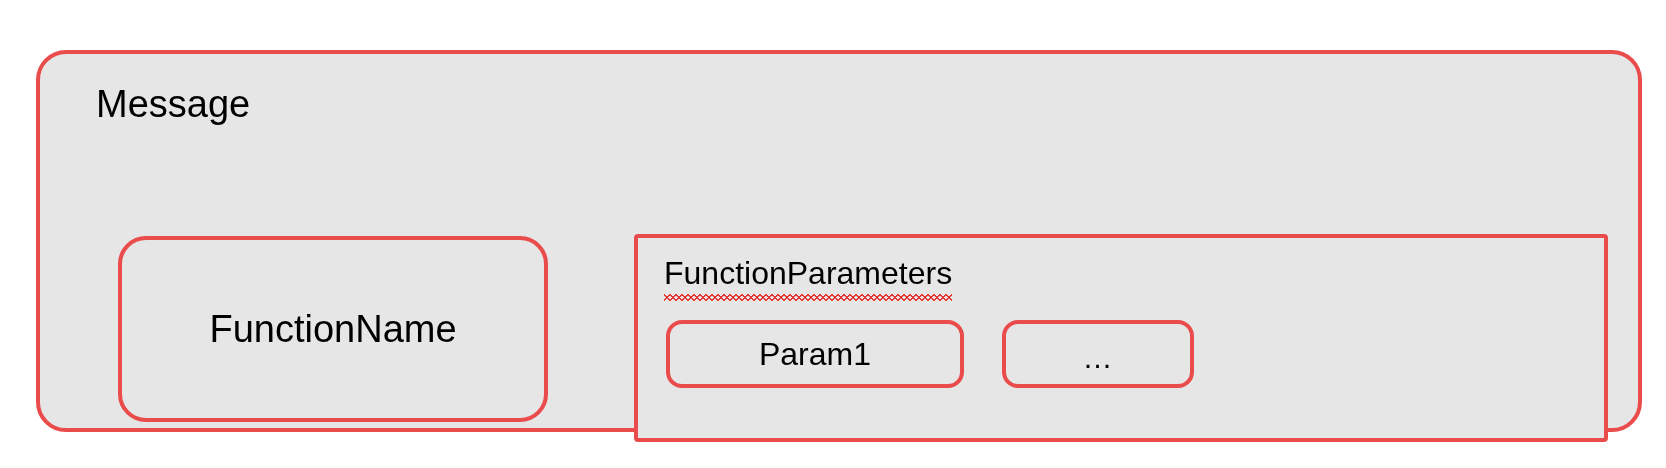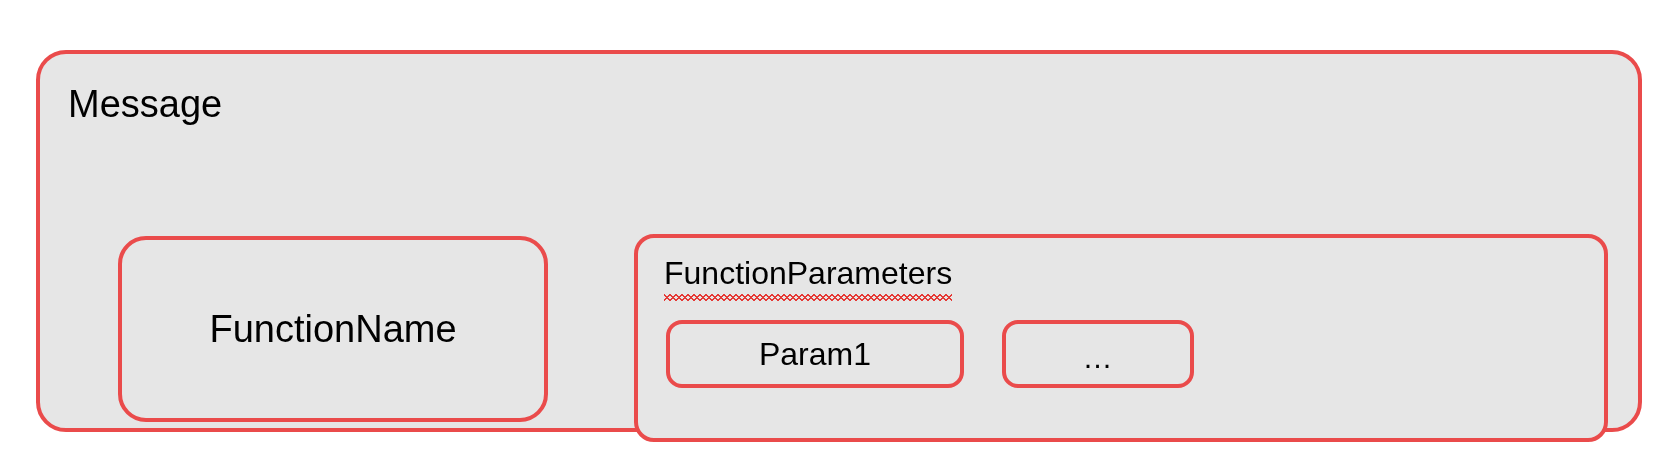--- a/index.html
+++ b/index.html
@@ -31,21 +31,21 @@
   
   #message-box {
     left: 36px;
     top: 50px;
     width: 1606px;
     height: 382px;
     border-radius: 30px;
   }
   #message-label {
     position: absolute;
-    left: 28px;
+    left: 56px;
     top: 28px;
     font-size: 38px;
     line-height: 44px;
     color: #000000;
     white-space: nowrap;
   }
 
   
   #function-name-box {
     left: 78px;
@@ -66,21 +66,21 @@
     color: #000000;
     white-space: nowrap;
   }
 
   
   #function-parameters-box {
     left: 594px;
     top: 180px;
     width: 974px;
     height: 208px;
-    border-radius: 20px;
+    border-radius: 4px;
   }
   #function-parameters-label-wrap {
     position: absolute;
     left: 26px;
     top: 16px;
     display: inline-block;
   }
   #function-parameters-label {
     font-size: 32px;
     line-height: 38px;

